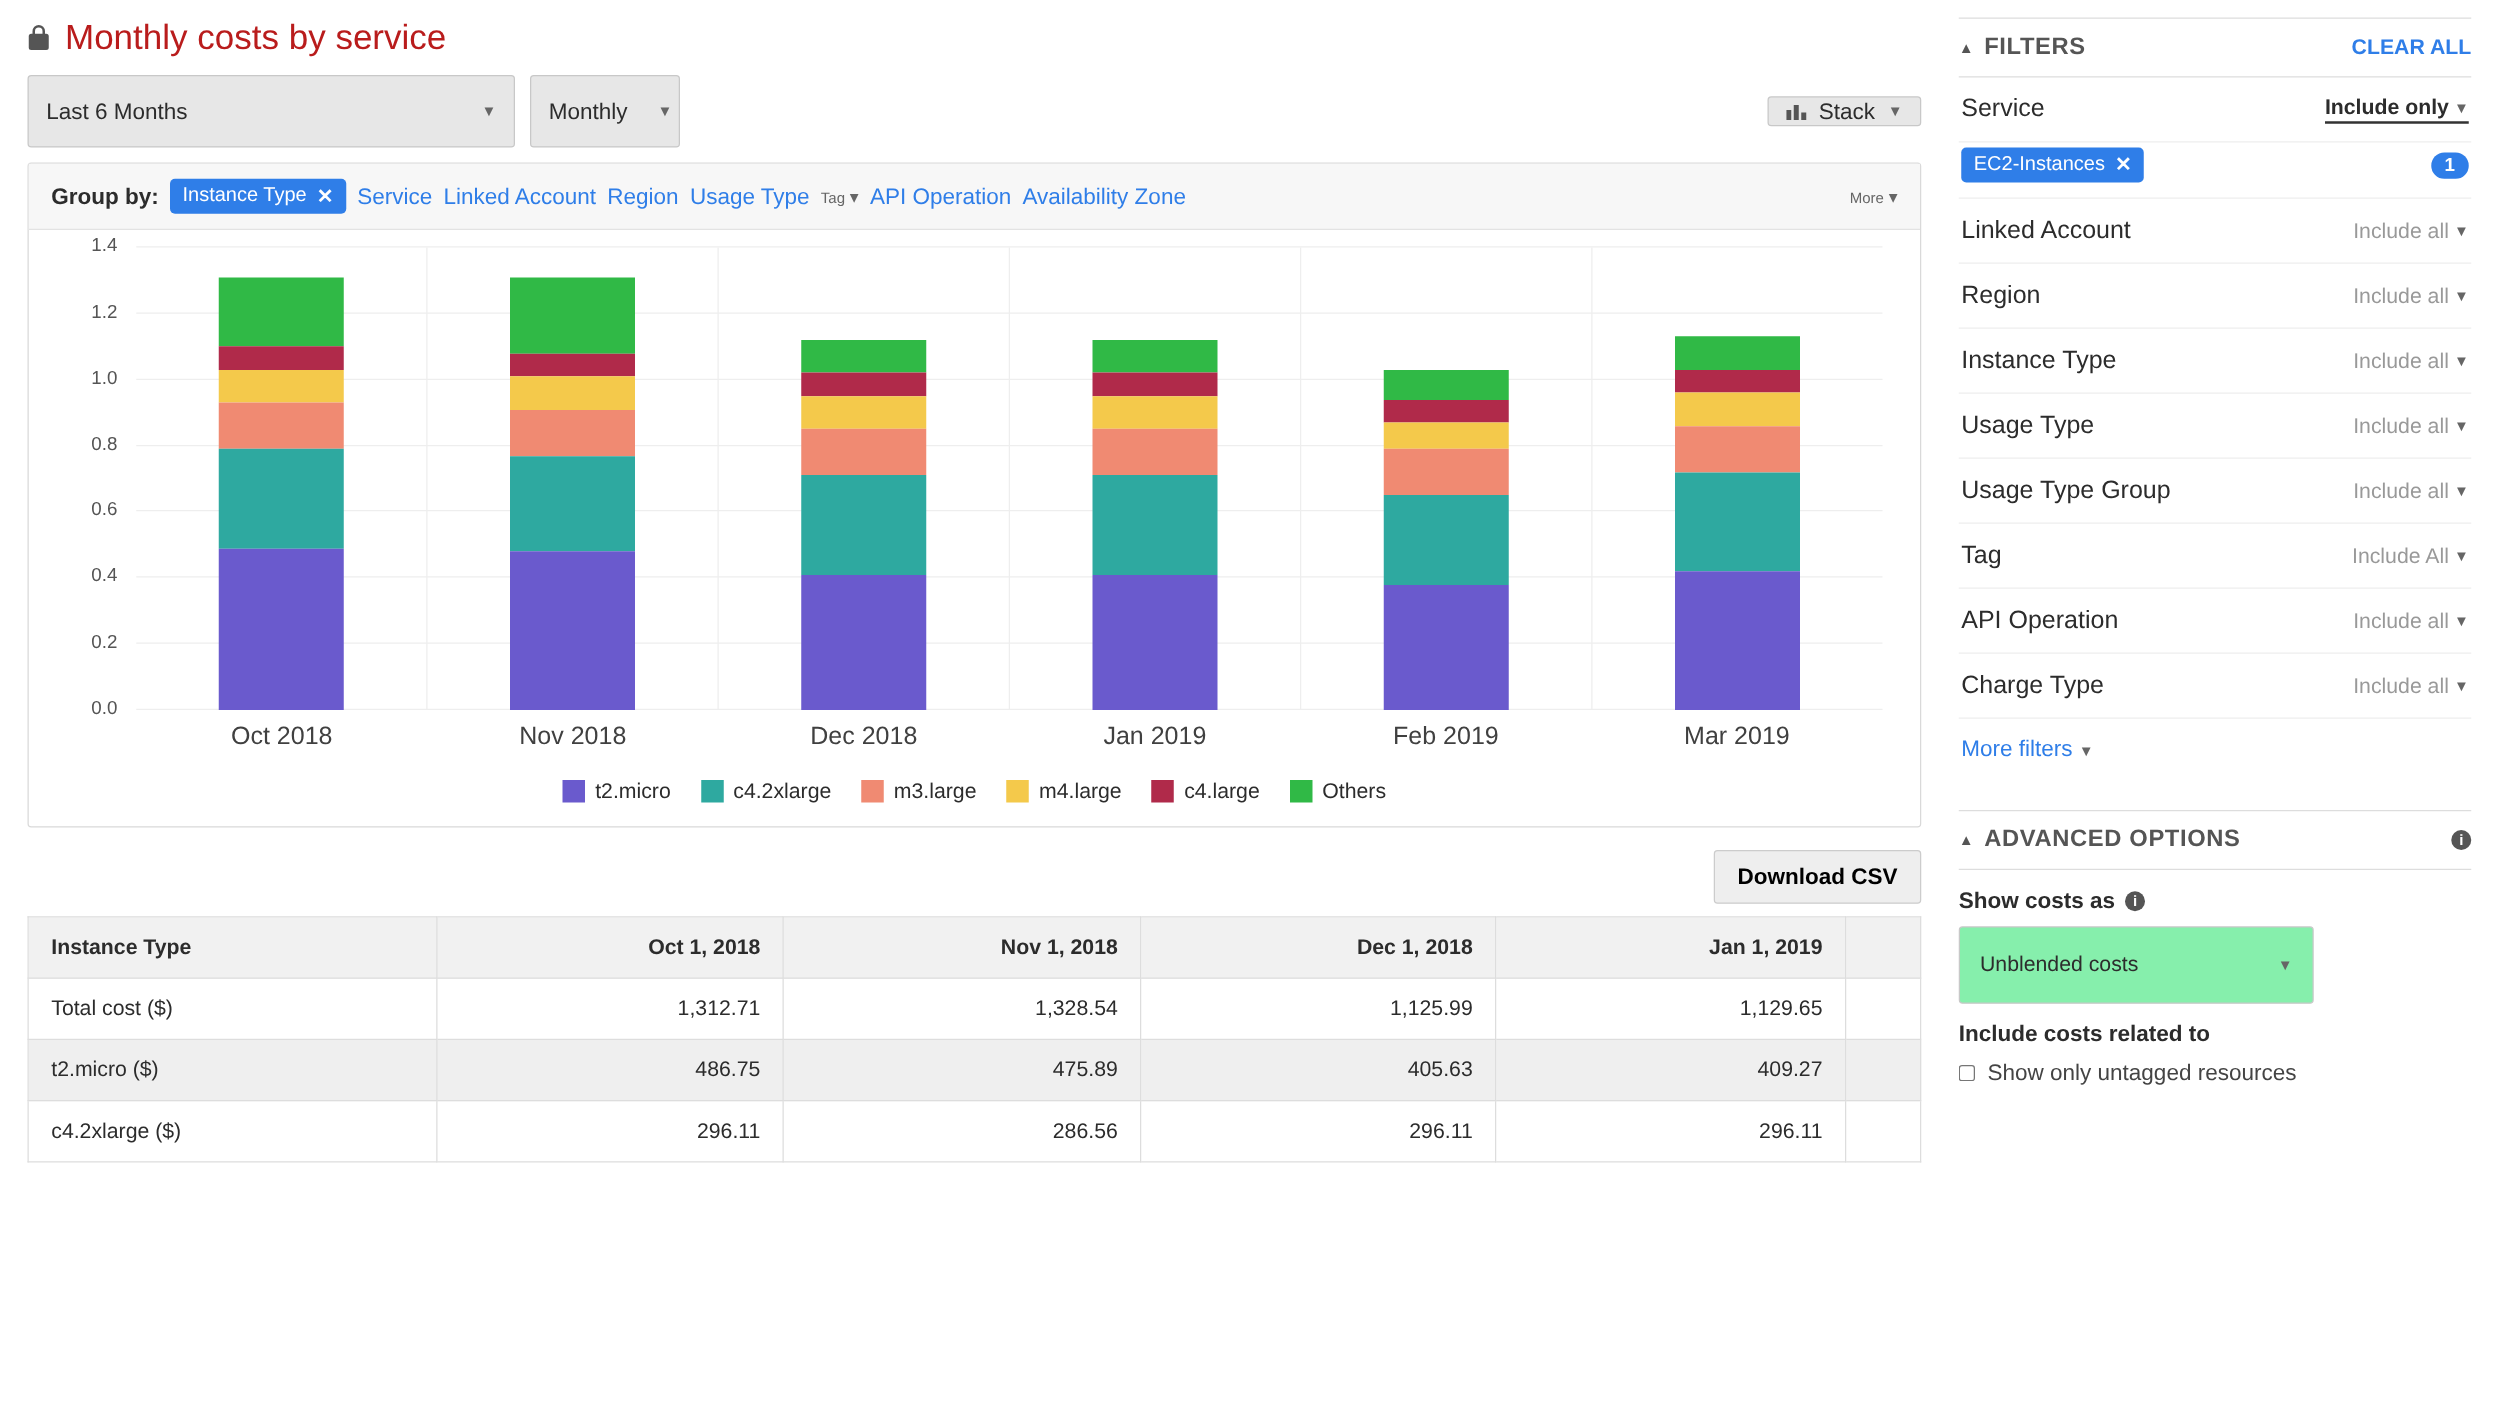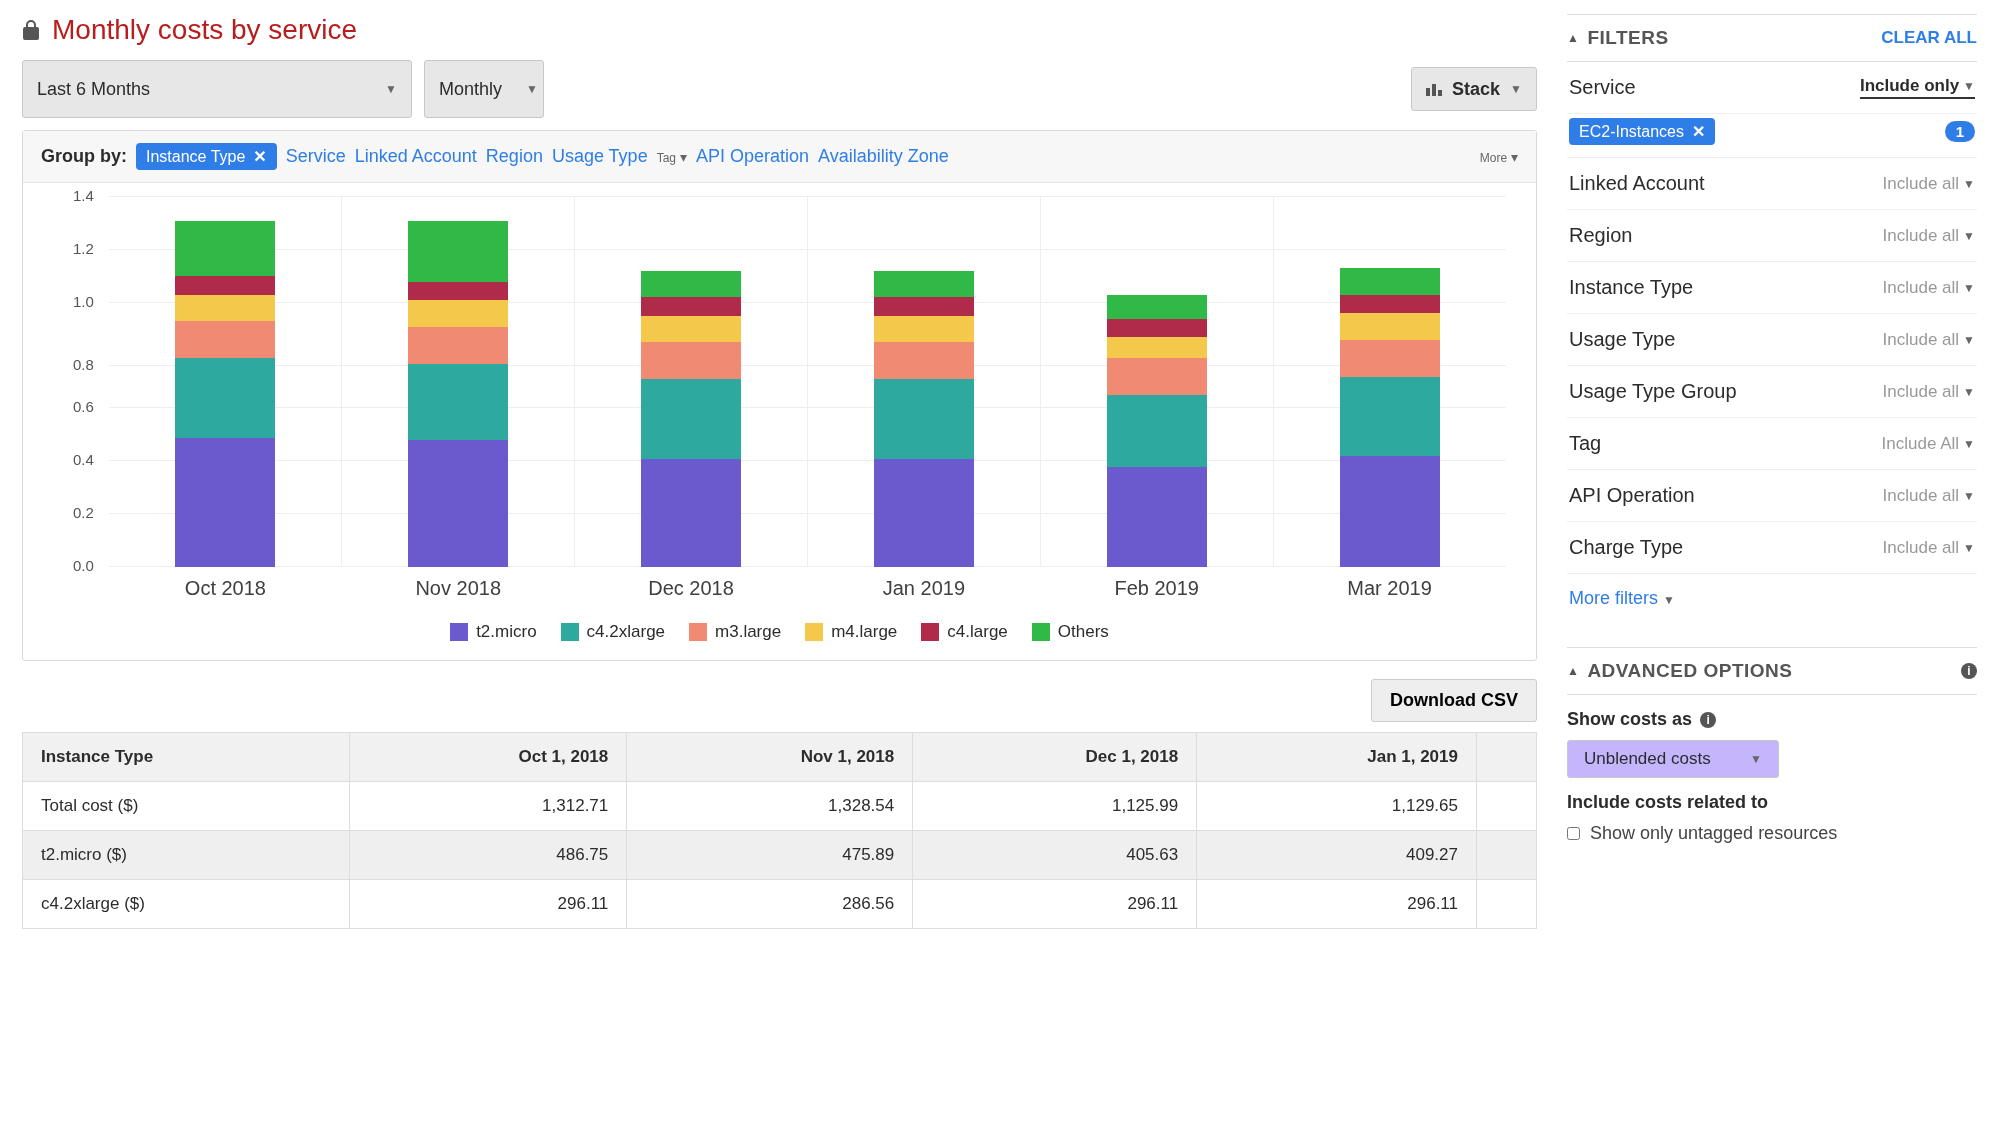--- a/index.html
+++ b/index.html
@@ -7,21 +7,21 @@
 .main { flex: 1; padding: 14px 22px; }
 .side { width: 440px; padding: 14px 22px 14px 8px; }
 .title-row { display: flex; align-items: center; gap: 12px; margin-bottom: 14px; }
 .lock { width: 18px; height: 22px; }
 h1 { font-size: 28px; font-weight: 500; color: #b91c1c; }
 .toolbar { display: flex; align-items: center; gap: 12px; margin-bottom: 12px; }
 .select-btn { display: inline-flex; align-items: center; justify-content: space-between; background: #e7e7e7; border: 1px solid #c8c8c8; border-radius: 3px; padding: 9px 14px; height: 58px; font-size: 18px; color: #2c2c2c; cursor: pointer; }
 .select-btn .caret { margin-left: 24px; }
 .select-btn.date { width: 390px; }
 .select-btn.gran { width: 120px; }
-.select-btn.stack { background: #e7e7e7; border: 1px solid #c8c8c8; padding: 8px 14px; height: 44px; font-weight: 700; }
+.select-btn.stack { background: #e7e7e7; border: 1px solid #c8c8c8; padding: 8px 14px; height: 24px; font-weight: 400; }
 .spacer { flex: 1; }
 .panel { border: 1px solid #d9d9d9; border-radius: 3px; }
 .panel-hdr { background: #f7f7f7; border-bottom: 1px solid #e3e3e3; padding: 12px 18px; display: flex; align-items: center; gap: 9px; }
 .groupby-label { font-weight: 700; font-size: 18px; }
 .chip { background: #2f7ee8; color: #fff; border-radius: 4px; padding: 4px 10px; font-size: 16px; display: inline-flex; align-items: center; gap: 8px; }
 .chip .x { font-weight: 700; cursor: pointer; }
 .link { color: #2f7ee8; cursor: pointer; font-size: 18px; }
 .link.caret::after { content: " ▾"; font-size: 14px; }
 .more { margin-left: auto; }
 .chart-area { padding: 14px 30px 18px 30px; }
@@ -54,21 +54,21 @@
 .filter-row { display: flex; align-items: center; justify-content: space-between; padding: 14px 2px; border-bottom: 1px solid #eee; }
 .filter-label { font-size: 20px; color: #2c2c2c; }
 .filter-val { font-size: 17px; color: #999; display: flex; align-items: center; gap: 4px; }
 .filter-val.active { color: #2c2c2c; font-weight: 600; border-bottom: 2px solid #333; padding-bottom: 1px; }
 .chip-row { display: flex; align-items: center; justify-content: space-between; padding: 4px 2px 12px 2px; border-bottom: 1px solid #eee; }
 .badge { background: #2f7ee8; color: #fff; border-radius: 12px; padding: 2px 11px; font-size: 15px; font-weight: 700; }
 .morefilters { color: #2f7ee8; font-size: 18px; padding: 14px 2px; cursor: pointer; }
 .adv { margin-top: 24px; }
 .adv-row { margin-top: 14px; }
 .adv-label { font-weight: 700; font-size: 18px; margin-bottom: 10px; display: flex; align-items: center; gap: 8px; }
-.adv-select { background: #c4b5fd; border: 1px solid #c8c8c8; border-radius: 3px; padding: 8px 16px; font-size: 17px; width: 212px; display: flex; justify-content: space-between; align-items: center; cursor: pointer; }
+.adv-select { background: #86efac; border: 1px solid #c8c8c8; border-radius: 3px; padding: 20px 16px; font-size: 17px; width: 284px; display: flex; justify-content: space-between; align-items: center; cursor: pointer; }
 .cb-row { display: flex; align-items: center; gap: 10px; margin-top: 8px; font-size: 18px; color: #444; }
 .info-ic { width: 16px; height: 16px; border-radius: 50%; background: #555; color: #fff; display: inline-flex; align-items: center; justify-content: center; font-size: 12px; font-weight: 700; }
 .caret { font-size: 12px; color: #666; }
 .tri { font-size: 12px; }
 svg.icon { display: inline-block; vertical-align: middle; }
 </style>
 </head>
 <body>
 
 <div class="main">
@@ -125,21 +125,21 @@
             </div>
             <div class="gl" style="bottom: 52.8571px;">
               <span>0.2</span>
             </div>
             <div class="gl" style="bottom: 105.714px;">
               <span>0.4</span>
             </div>
             <div class="gl" style="bottom: 158.571px;">
               <span>0.6</span>
             </div>
-            <div class="gl" style="bottom: 201px;">
+            <div class="gl" style="bottom: 211px;">
               <span>0.8</span>
             </div>
             <div class="gl" style="bottom: 264.286px;">
               <span>1.0</span>
             </div>
             <div class="gl" style="bottom: 317.143px;">
               <span>1.2</span>
             </div>
             <div class="gl" style="bottom: 370px;">
               <span>1.4</span>

